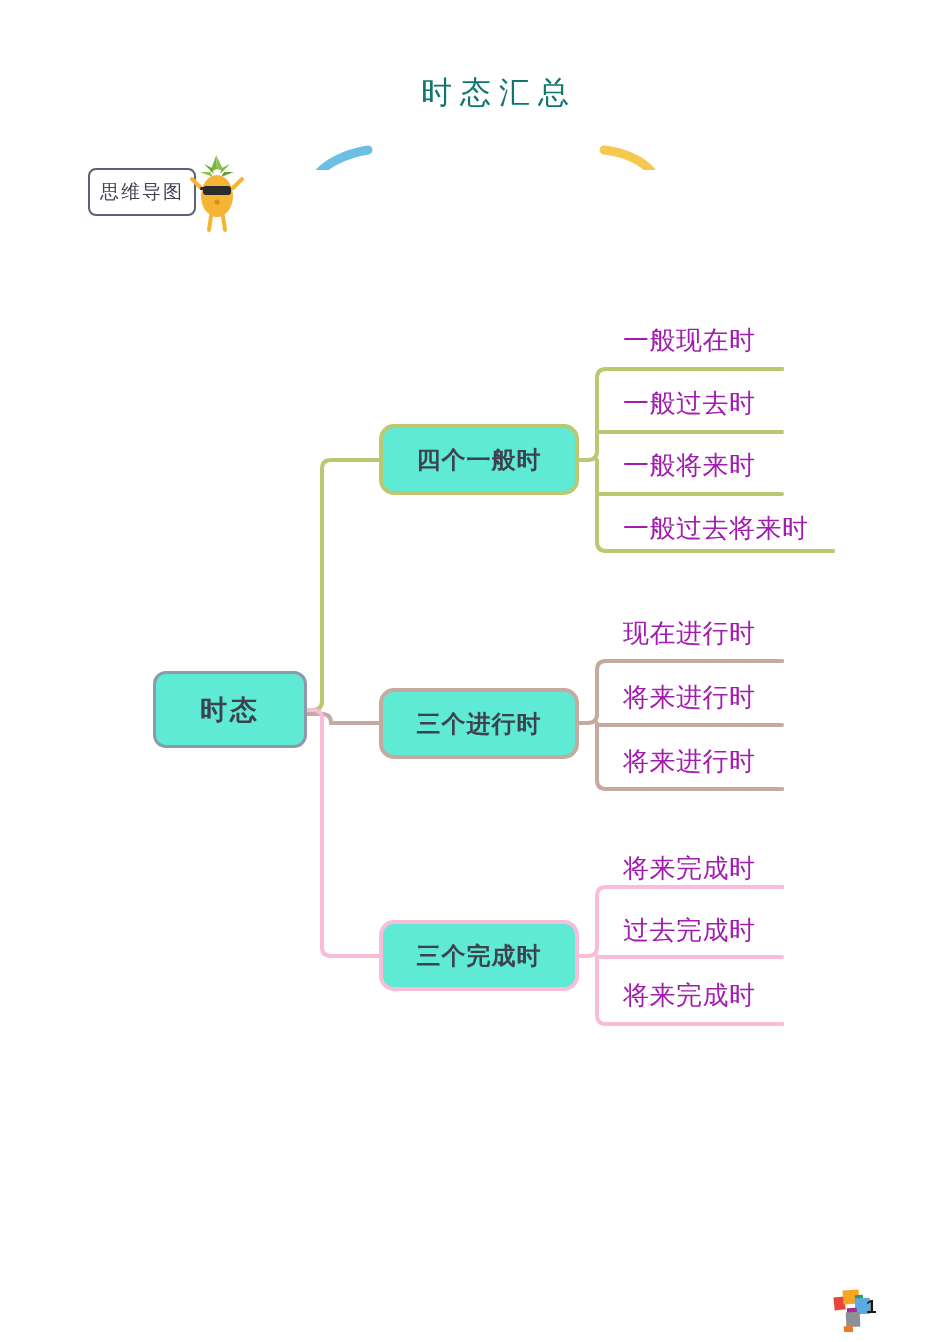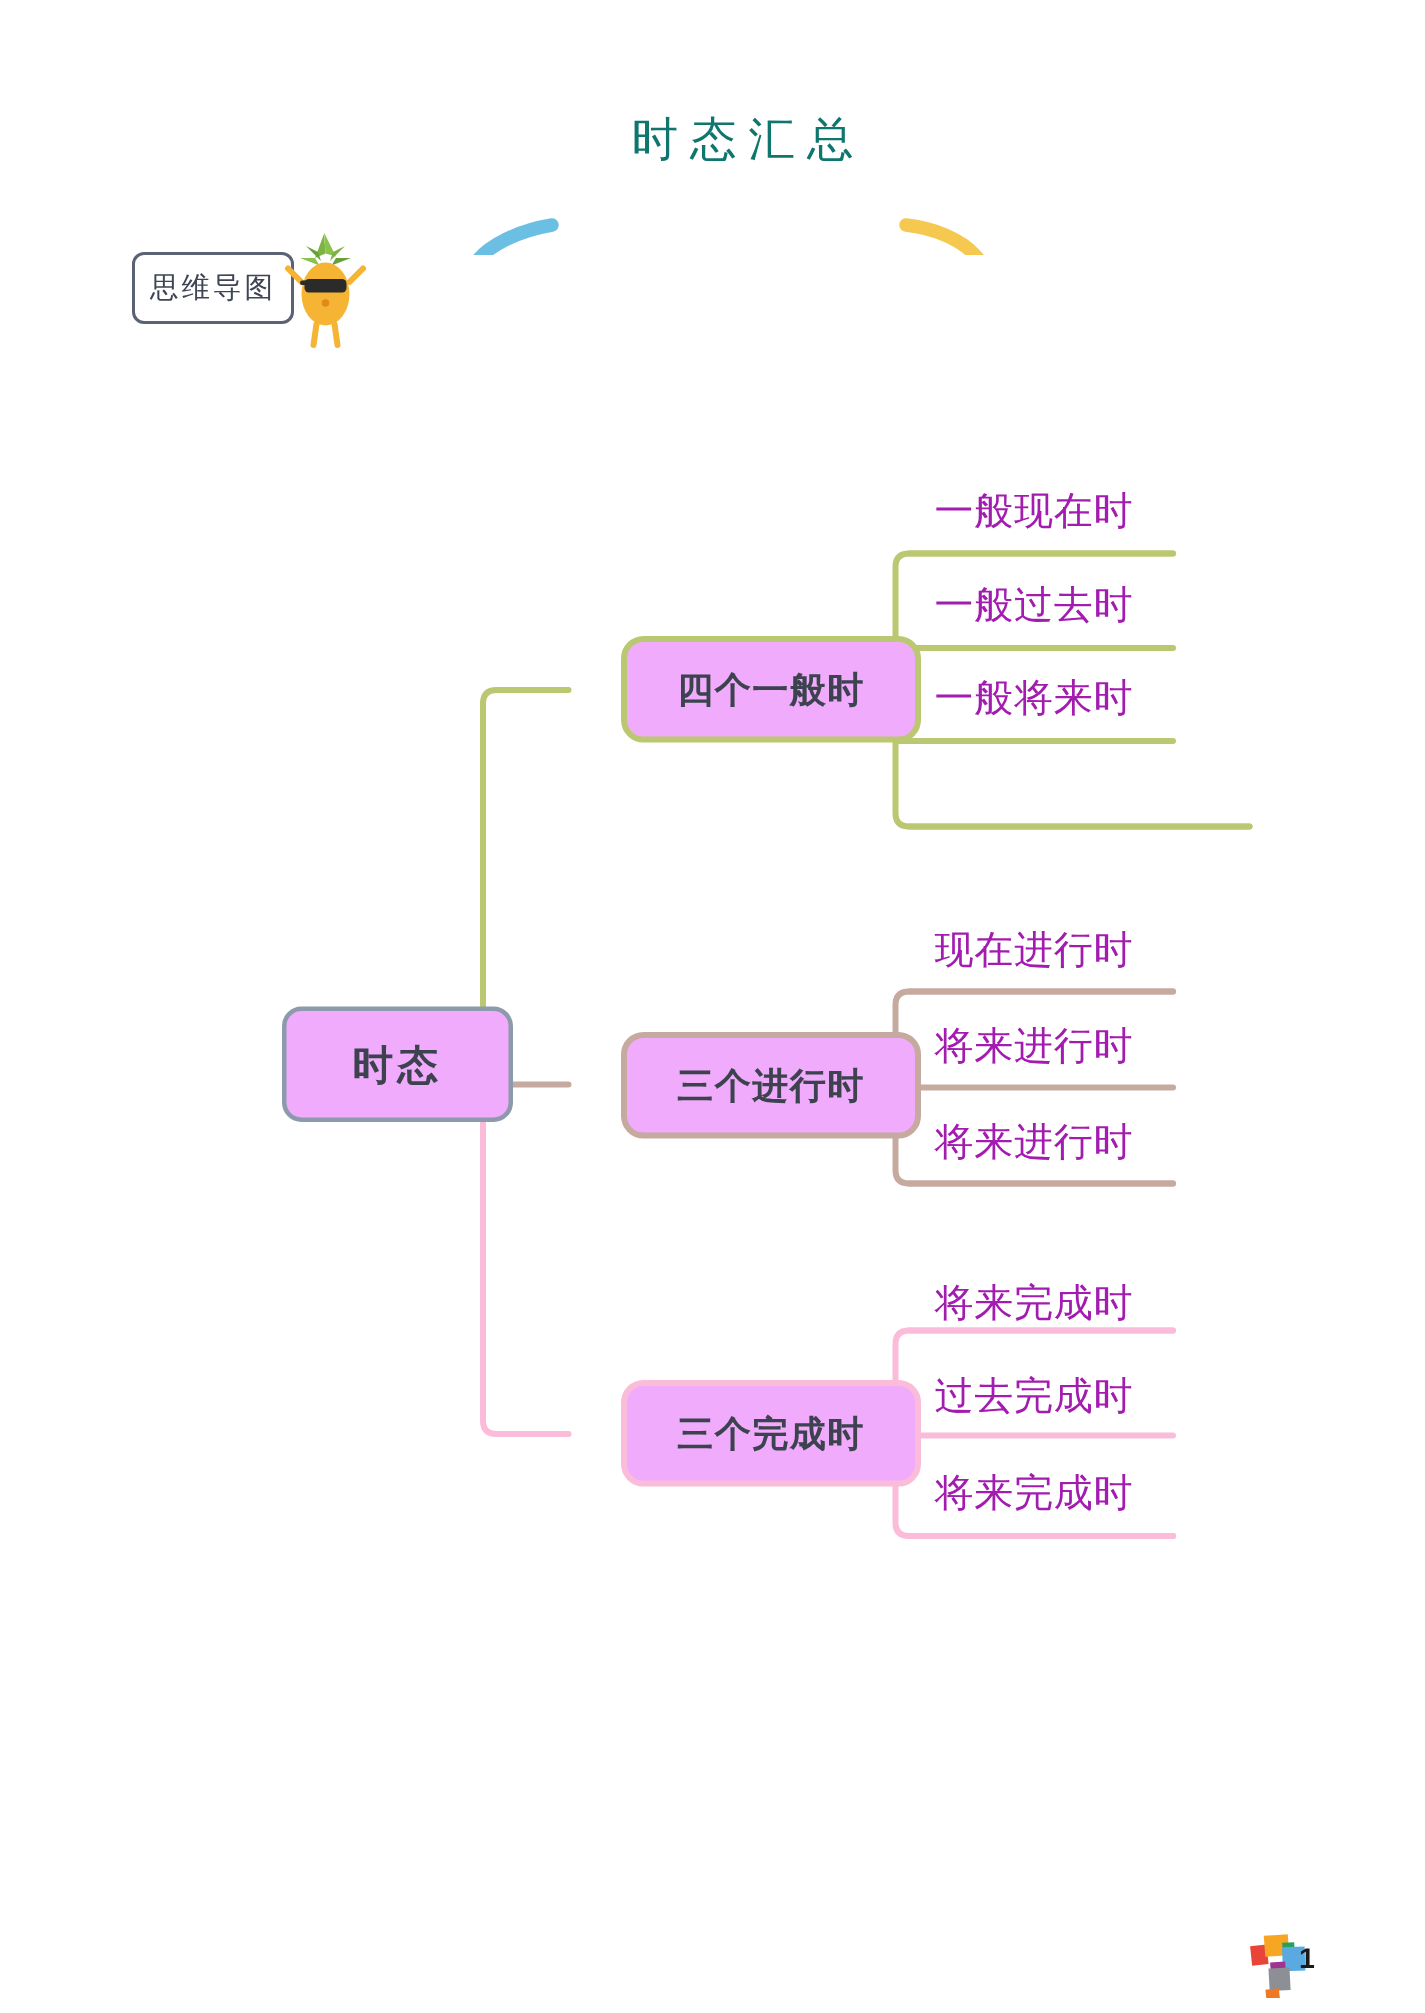--- a/index.html
+++ b/index.html
@@ -67,23 +67,22 @@
     left: 0; top: 0;
     width: 950px; height: 1342px;
     pointer-events: none;
   }
 
   .node {
     position: absolute;
     display: flex;
     align-items: center;
     justify-content: center;
-    background: #f0abfc;
+    background: #5eead4;
     border-radius: 14px;
-    margin-left: 35px;
   }
   .node-label {
     font-family: "DejaVu Sans", sans-serif;
     color: #3c434e;
     font-weight: bold;
   }
 
   #root-node {
     left: 153px; top: 671px;
     width: 154px; height: 77px;
@@ -212,20 +211,21 @@
   <div id="branch-node-2" class="node branch-node">
     <span class="node-label">三个完成时</span>
   </div>
   <div id="branch-node-1" class="node branch-node">
     <span class="node-label">三个进行时</span>
   </div>
 
   <div class="leaf" style="top:323px">一般现在时</div>
   <div class="leaf" style="top:386px">一般过去时</div>
   <div class="leaf" style="top:448px">一般将来时</div>
+  <div class="leaf" style="top:511px">一般过去将来时</div>
 
   <div class="leaf" style="top:616px">现在进行时</div>
   <div class="leaf" style="top:680px">将来进行时</div>
   <div class="leaf" style="top:744px">将来进行时</div>
 
   <div class="leaf" style="top:851px">将来完成时</div>
   <div class="leaf" style="top:913px">过去完成时</div>
   <div class="leaf" style="top:978px">将来完成时</div>
 </div>
 

